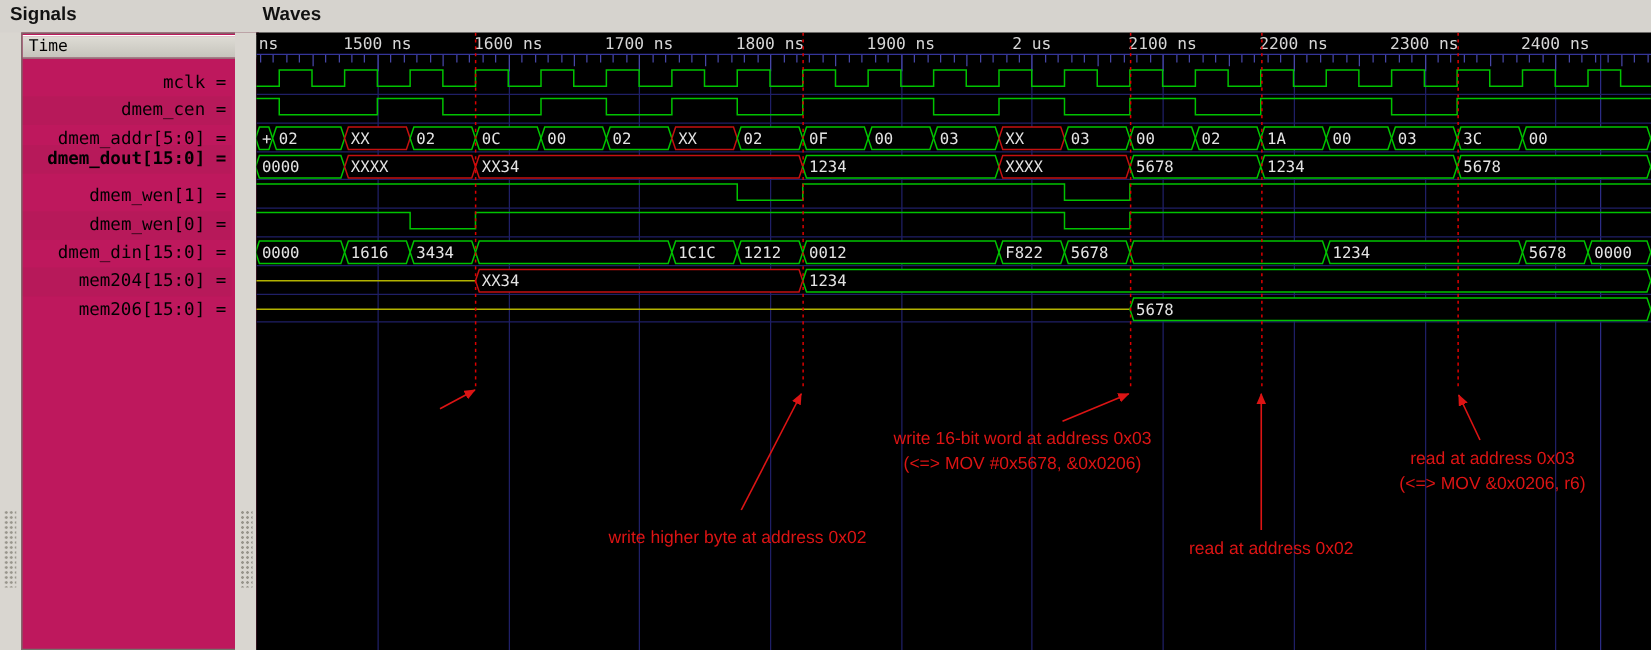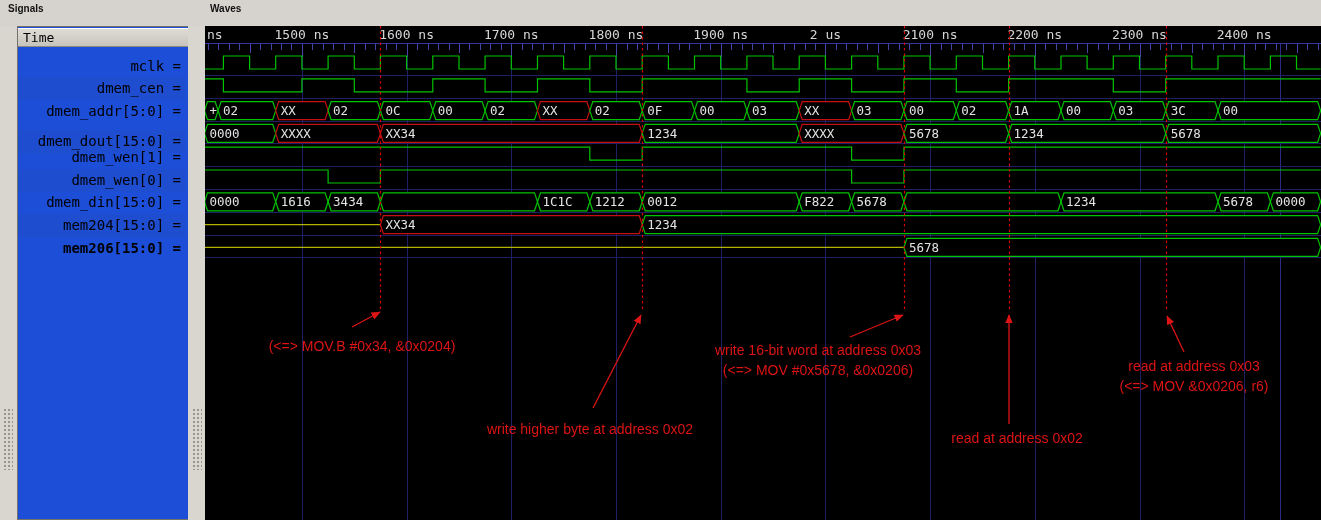--- a/index.html
+++ b/index.html
@@ -1,30 +1,30 @@
 <!DOCTYPE html>
 <html><head>
 <meta charset="utf-8">
 <style>
   html,body{margin:0;padding:0;}
   body{width:1321px;height:520px;background:#d6d3ce;position:relative;overflow:hidden;
        font-family:"Liberation Sans",sans-serif;}
-  .panel-title{position:absolute;top:3px;font-size:10px;font-weight:bold;color:#111;}
+  .panel-title{position:absolute;top:3px;font-size:15px;font-weight:bold;color:#111;}
   #signals-title{left:8px;}
   #waves-title{left:210px;}
   .side-strip{position:absolute;top:26px;bottom:0;background:#d9d6d0;}
   #left-strip{left:0;width:17px;border-right:1px solid #b8b5ae;}
   #mid-strip{left:188px;width:17px;}
   .grip{position:absolute;top:382px;width:10px;height:62px;
         background-image:radial-gradient(#98958c 1px, transparent 1.2px);
         background-size:4px 4px;}
   #left-strip .grip{left:3px;}
   #mid-strip .grip{left:4px;}
   #signals-list{position:absolute;left:17px;top:26px;width:190px;height:494px;
-        background:#1d4ed8;border:1px solid #73736b;box-sizing:border-box;overflow:hidden;}
+        background:#be185d;border:1px solid #73736b;box-sizing:border-box;overflow:hidden;}
   #time-header{position:absolute;left:0;top:1px;right:0;height:19px;
         background:linear-gradient(#dedcd5,#c6c4bc);border-bottom:1px solid #8a8a82;
         border-top:1px solid #fff;font:13px "DejaVu Sans Mono",monospace;color:#000;
         padding-left:5px;line-height:18px;box-sizing:border-box;}
   .sig-row{position:absolute;left:0;width:167px;height:23px;
         font:14px "DejaVu Sans Mono",monospace;color:#000;text-align:right;
         padding-right:4px;box-sizing:border-box;line-height:23px;white-space:pre;}
   .sig-row.alt{background:rgba(60,60,40,0.05);}
   #canvas{position:absolute;left:205px;top:26px;width:1116px;height:494px;background:#000;overflow:hidden;}
   #wavesvg{position:absolute;left:0;top:0;}
@@ -39,26 +39,26 @@
 <div class="side-strip" id="left-strip">
   <div class="grip"></div>
 </div>
 
 <div id="signals-list">
   <div id="time-header">Time</div>
   <div id="sigrows">
       <div class="sig-row" style="top: 27.5px;">mclk =</div>
       <div class="sig-row alt" style="top: 50.3px;">dmem_cen =</div>
       <div class="sig-row" style="top: 73.1px;">dmem_addr[5:0] =</div>
-      <div class="sig-row alt" style="top: 103px;">dmem_dout[15:0] =</div>
+      <div class="sig-row alt" style="top: 89px; font-weight: bold;">dmem_dout[15:0] =</div>
       <div class="sig-row" style="top: 118.7px; padding-left: 44px;">dmem_wen[1] =</div>
       <div class="sig-row alt" style="top: 141.5px;">dmem_wen[0] =</div>
       <div class="sig-row" style="top: 164.3px;">dmem_din[15:0] =</div>
       <div class="sig-row alt" style="top: 187.1px;">mem204[15:0] =</div>
-      <div class="sig-row" style="top: 209.9px; font-weight: bold;">mem206[15:0] =</div>
+      <div class="sig-row" style="top: 209.9px;">mem206[15:0] =</div>
     </div>
 </div>
 
 <div class="side-strip" id="mid-strip">
   <div class="grip"></div>
 </div>
 
 <div id="canvas">
   <svg id="wavesvg" width="1116" height="494" xmlns="http://www.w3.org/2000/svg">
       <defs>
@@ -322,19 +322,19 @@
       <line x1="699.5" y1="0" x2="699.5" y2="286" stroke="#dd0000" stroke-width="1.2" stroke-dasharray="2.5,3"></line>
       <line x1="804.5" y1="0" x2="804.5" y2="286" stroke="#dd0000" stroke-width="1.2" stroke-dasharray="2.5,3"></line>
       <line x1="961.5" y1="0" x2="961.5" y2="286" stroke="#dd0000" stroke-width="1.2" stroke-dasharray="2.5,3"></line>
       <line x1="147" y1="301" x2="175" y2="286" stroke="#dc1414" stroke-width="1.3" marker-end="url(#ah)"></line>
       <line x1="388" y1="382" x2="436" y2="289" stroke="#dc1414" stroke-width="1.3" marker-end="url(#ah)"></line>
       <line x1="645" y1="311" x2="698" y2="289" stroke="#dc1414" stroke-width="1.3" marker-end="url(#ah)"></line>
       <line x1="804" y1="398" x2="804" y2="289" stroke="#dc1414" stroke-width="1.3" marker-end="url(#ah)"></line>
       <line x1="979" y1="326" x2="962" y2="290" stroke="#dc1414" stroke-width="1.3" marker-end="url(#ah)"></line>
     </svg>
   <div id="annots">
-      <div class="annot" style="left: -13px; top: 310px; color: rgb(220, 20, 20);"><div>(&lt;=&gt; MOV.B #0x34, &amp;0x0204)</div></div>
+      <div class="annot" style="left: -13px; top: 310px; color: rgb(220, 20, 20);"></div>
       <div class="annot" style="left: 215px; top: 393px; color: rgb(220, 20, 20);"><div>write higher byte at address 0x02</div></div>
       <div class="annot" style="left: 443px; top: 314px; color: rgb(220, 20, 20);"><div>write 16-bit word at address 0x03</div><div>(&lt;=&gt; MOV #0x5678, &amp;0x0206)</div></div>
       <div class="annot" style="left: 642px; top: 402px; color: rgb(220, 20, 20);"><div>read at address 0x02</div></div>
       <div class="annot" style="left: 819px; top: 330px; color: rgb(220, 20, 20);"><div>read at address 0x03</div><div>(&lt;=&gt; MOV &amp;0x0206, r6)</div></div>
     </div>
 </div>
 
 </body></html>

